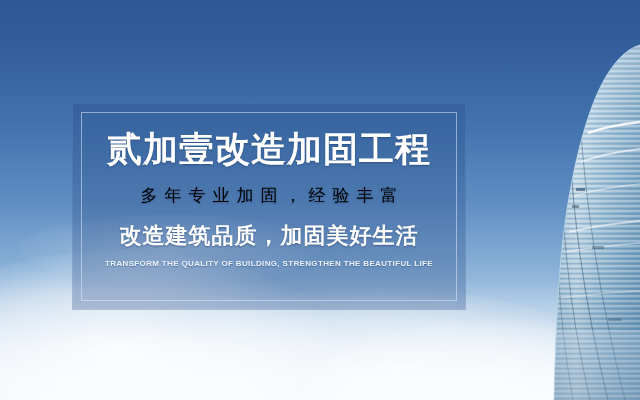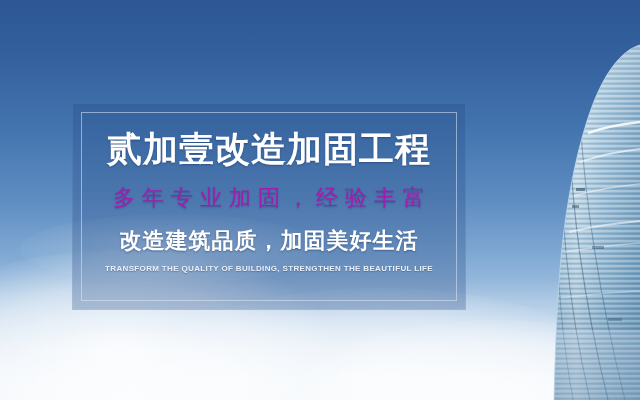--- a/index.html
+++ b/index.html
@@ -130,25 +130,25 @@
     line-height: 1;
     letter-spacing: 1px;
     color: #ffffff;
     text-shadow: 0 1px 2px rgba(20,45,90,0.45);
     margin: 0;
     white-space: nowrap;
   }
 
   .tagline {
     margin-top: 21px;
-    font-size: 22px;
+    font-size: 17px;
     font-weight: normal;
     letter-spacing: 7px;
     line-height: 1;
-    color: #a21caf;
+    color: #000000;
     text-shadow: 0 1px 2px rgba(20,45,90,0.40);
     white-space: nowrap;
     
     text-indent: 7px;
   }
 
   .slogan {
     margin-top: 21px;
     font-size: 22px;
     font-weight: bold;

